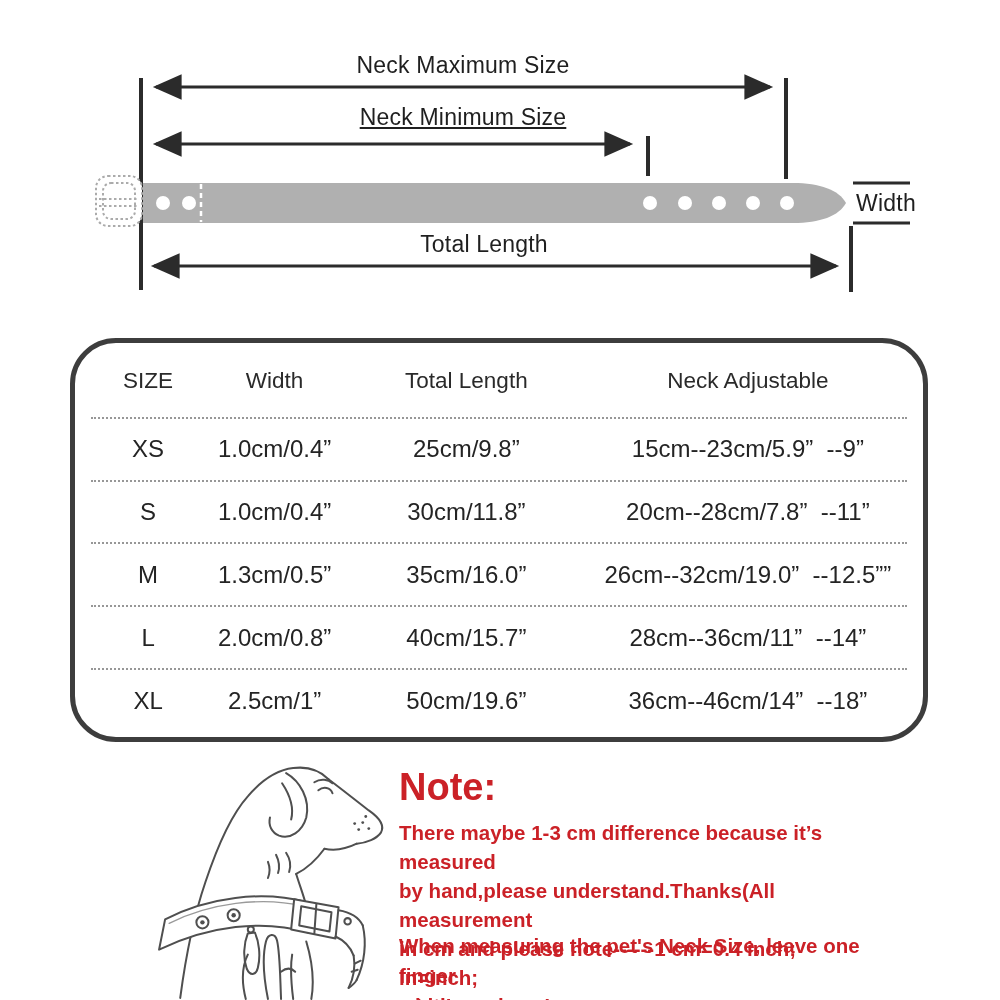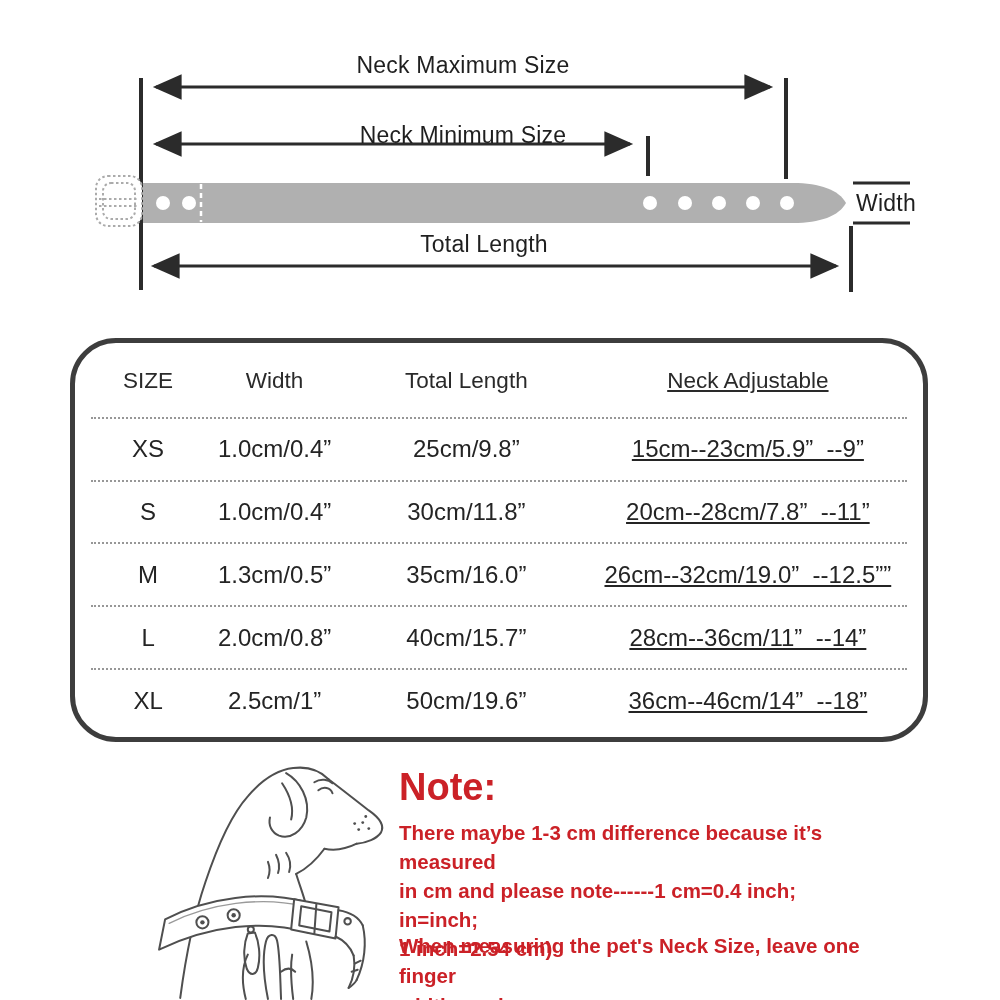--- a/index.html
+++ b/index.html
@@ -7,37 +7,37 @@
     position:relative;width:1000px;height:1000px;background:#ffffff;
     font-family:"Liberation Sans", sans-serif;overflow:hidden;color:#262626;
   }
   
   .diagram-svg{position:absolute;left:0;top:0;width:1000px;height:330px;}
   .diagram-label{
     position:absolute;text-align:center;color:#1f1f1f;font-size:23px;
     letter-spacing:.2px;
   }
   .lbl-neck-max{left:263px;top:52px;width:400px;}
-  .lbl-neck-min{left:263px;top:122px;width:400px;}
+  .lbl-neck-min{left:263px;top:104px;width:400px;text-decoration:underline;}
   .lbl-total{left:334px;top:231px;width:300px;}
   .lbl-width{left:853px;top:190px;width:66px;}
   
   .size-table{
     position:absolute;left:70px;top:338px;width:858px;height:404px;
     border:5px solid #3d3d3d;border-radius:46px;box-sizing:border-box;
     display:flex;flex-direction:column;padding:2px 16px 6px 16px;justify-content:space-between;
   }
   .t-row{flex:1;display:flex;align-items:center;border-top:2px dotted #979797;}
   .t-row.header{border-top:none;flex:1.18;}
   .t-cell{text-align:center;font-size:24px;color:#242424;white-space:pre;}
   .t-row.header .t-cell{font-size:22.5px;color:#2a2a2a;}
   .c-size{width:14%;}
   .c-width{width:17%;}
   .c-total{width:30%;}
-  .c-neck{width:39%;text-decoration:underline;}
+  .c-neck{width:39%;}
   
   .note-title{
     position:absolute;left:399px;top:766px;font-size:38px;font-weight:700;
     color:#cb2127;
   }
   .note-body{
     position:absolute;left:399px;top:818px;width:480px;font-size:20.5px;
     font-weight:600;color:#cb2127;line-height:29px;
   }
   .note-footer{
@@ -135,20 +135,21 @@
       <div class="t-cell c-size">XL</div>
       <div class="t-cell c-width">2.5cm/1”</div>
       <div class="t-cell c-total">50cm/19.6”</div>
       <div class="t-cell c-neck">36cm--46cm/14”  --18”</div>
     </div>
   </div>
 
   <div class="note-title">Note:</div>
   <div class="note-body">
     <div>There maybe 1-3 cm difference because it’s measured</div>
+    <div>by hand,please understand.Thanks(All measurement</div>
     <div>in cm and please note------1 cm=0.4 inch; in=inch;</div>
     <div>1 inch=2.54 cm)</div>
   </div>
   <div class="note-footer">
     <div>When measuring the pet's Neck Size, leave one finger</div>
     <div>width as shown.</div>
   </div>
 
   <svg class="dog-svg" viewBox="0 0 250 242" xmlns="http://www.w3.org/2000/svg">
     <g fill="none" stroke="#4f4f4f" stroke-width="2" stroke-linecap="round" stroke-linejoin="round">

